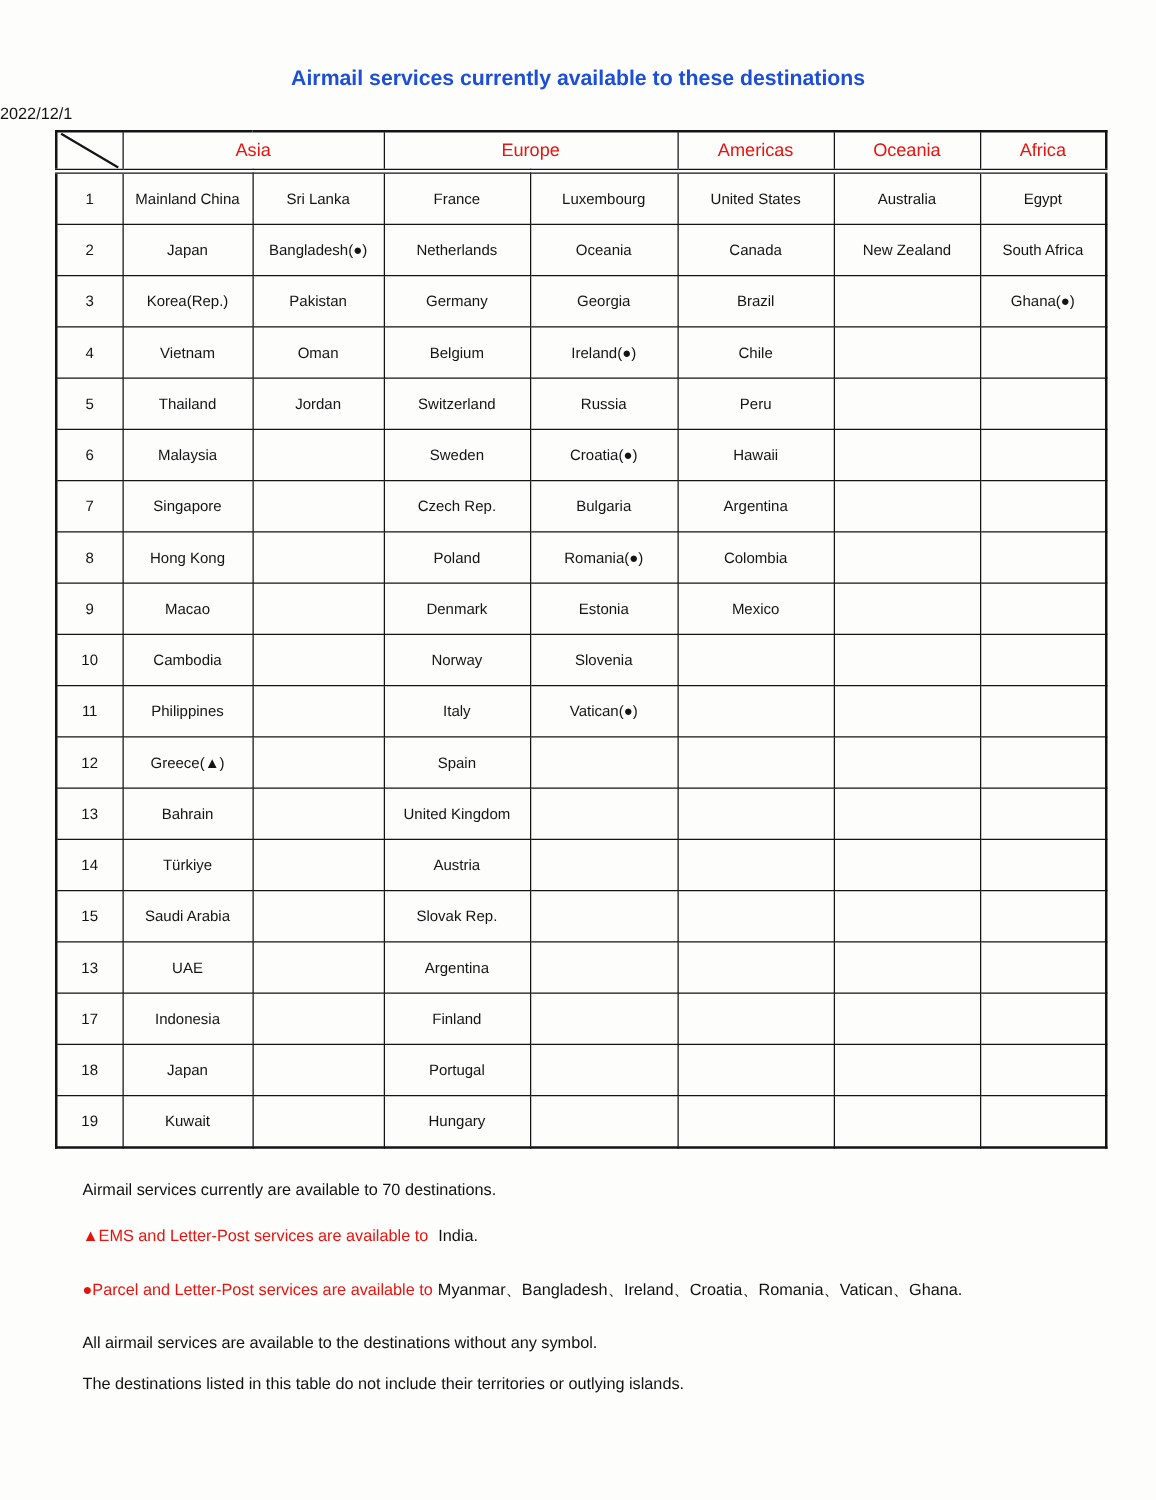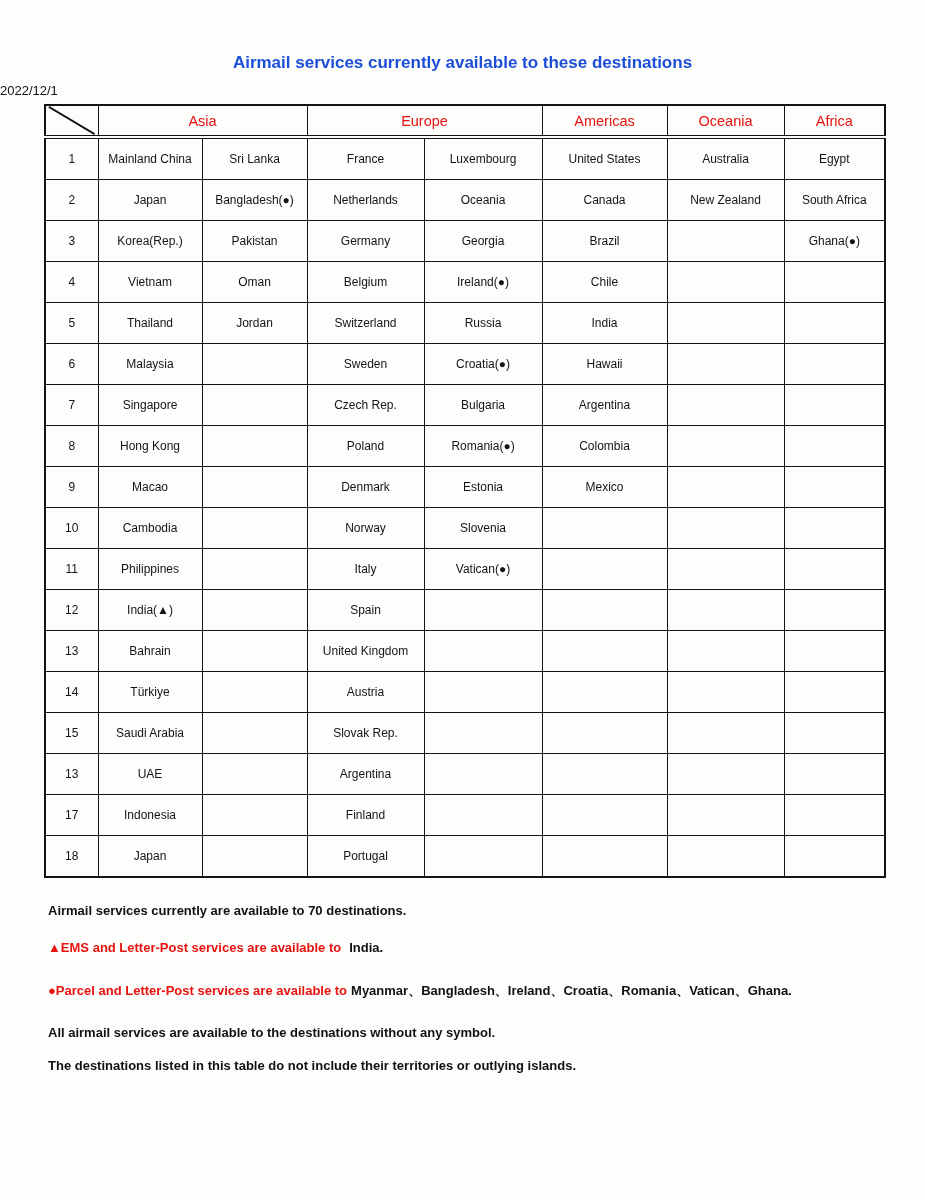--- a/index.html
+++ b/index.html
@@ -52,23 +52,23 @@
     height: 29px;
     font-size: 14.5px;
     font-weight: normal;
     border-bottom: 4px double #141414;
   }
   table.dest thead th.continent { color: var(--accent, #e8120e); }
   table.dest tbody td { height: 40px; }
   th.corner { padding: 0; }
   th.corner svg { display: block; width: 100%; height: 100%; }
   .notes {
-    margin-left: 48px;
+    margin-left: 66px;
     margin-right: 40px;
-    font-weight: bold;
+    font-weight: normal;
     font-size: 13px;
     color: #111;
   }
   .notes p { margin: 0; line-height: 16px; }
   .notes p.note-total       { margin-top: 25px; }
   .notes p.note-ems         { margin-top: 21px; }
   .notes p.note-parcel      { margin-top: 27px; }
   .notes p.note-all         { margin-top: 26px; }
   .notes p.note-territories { margin-top: 17px; }
   .red { color: var(--accent, #e8120e); }
@@ -149,21 +149,21 @@
           <td>Chile</td>
           <td></td>
           <td></td>
         </tr>
         <tr>
           <td>5</td>
           <td>Thailand</td>
           <td>Jordan</td>
           <td>Switzerland</td>
           <td>Russia</td>
-          <td>India</td>
+          <td>Peru</td>
           <td></td>
           <td></td>
         </tr>
         <tr>
           <td>6</td>
           <td>Malaysia</td>
           <td></td>
           <td>Sweden</td>
           <td>Croatia(●)</td>
           <td>Hawaii</td>
@@ -215,21 +215,21 @@
           <td>Philippines</td>
           <td></td>
           <td>Italy</td>
           <td>Vatican(●)</td>
           <td></td>
           <td></td>
           <td></td>
         </tr>
         <tr>
           <td>12</td>
-          <td>India(▲)</td>
+          <td>Greece(▲)</td>
           <td></td>
           <td>Spain</td>
           <td></td>
           <td></td>
           <td></td>
           <td></td>
         </tr>
         <tr>
           <td>13</td>
           <td>Bahrain</td>
@@ -278,20 +278,30 @@
           <td></td>
           <td></td>
           <td></td>
           <td></td>
         </tr>
         <tr>
           <td>18</td>
           <td>Japan</td>
           <td></td>
           <td>Portugal</td>
+          <td></td>
+          <td></td>
+          <td></td>
+          <td></td>
+        </tr>
+        <tr>
+          <td>19</td>
+          <td>Kuwait</td>
+          <td></td>
+          <td>Hungary</td>
           <td></td>
           <td></td>
           <td></td>
           <td></td>
         </tr>
       </tbody>
   </table>
 
   <div class="notes">
     <p class="note-total">Airmail services currently are available to 70 destinations.</p>

